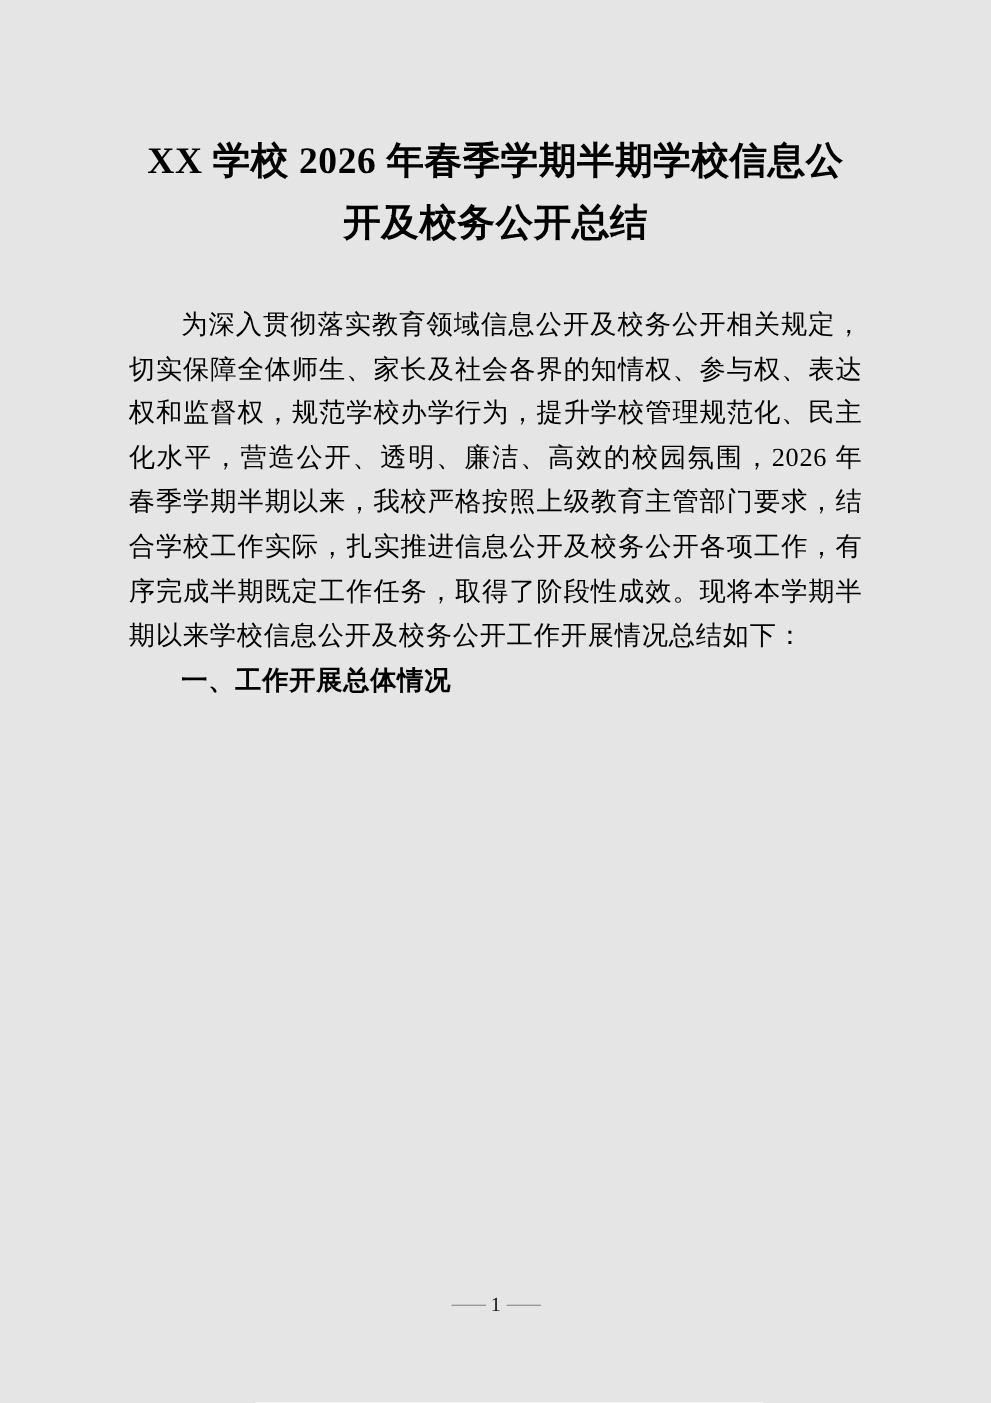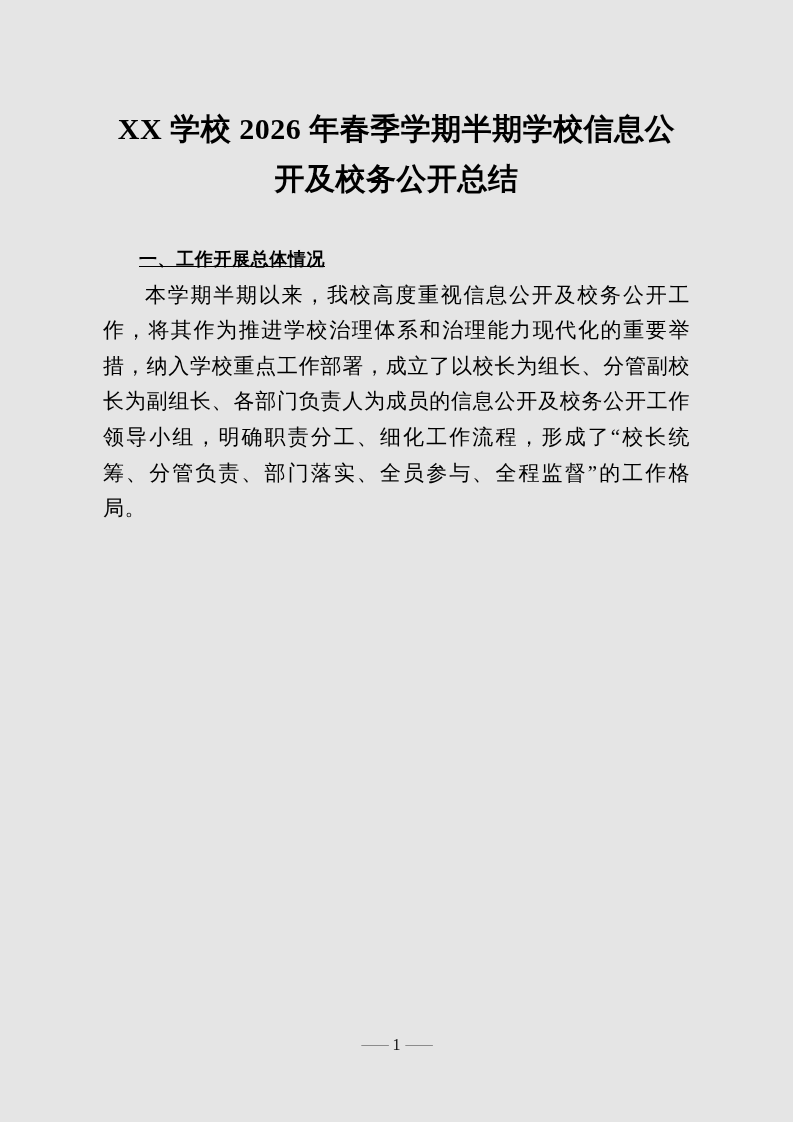--- a/index.html
+++ b/index.html
@@ -39,26 +39,25 @@
     font-size: 21px;
     line-height: 35.6px;
     letter-spacing: 0.6px;
     text-align: justify;
     text-justify: inter-character;
     text-indent: 2em;
     font-weight: 400;
   }
   .section-heading {
     margin: 0;
-    font-size: 18px;
+    font-size: 21px;
     line-height: 35.6px;
     letter-spacing: 0.6px;
     font-weight: 700;
     text-indent: 2em;
-    text-decoration: underline;
   }
   .footer {
     position: absolute;
     left: 0;
     top: 1033px;
     width: 793px;
     text-align: center;
     line-height: 22px;
     font-size: 16px;
   }
@@ -79,24 +78,24 @@
 </head>
 <body>
 
 <div class="page">
   <div class="content">
 
     <h1 class="doc-title">XX 学校 2026 年春季学期半期学校信息公开及校务公开总结</h1>
 
     <div class="body-text">
 
+      <p class="para">为深入贯彻落实教育领域信息公开及校务公开相关规定，切实保障全体师生、家长及社会各界的知情权、参与权、表达权和监督权，规范学校办学行为，提升学校管理规范化、民主化水平，营造公开、透明、廉洁、高效的校园氛围，2026 年春季学期半期以来，我校严格按照上级教育主管部门要求，结合学校工作实际，扎实推进信息公开及校务公开各项工作，有序完成半期既定工作任务，取得了阶段性成效。现将本学期半期以来学校信息公开及校务公开工作开展情况总结如下：</p>
 
       <h2 class="section-heading">一、工作开展总体情况</h2>
 
-      <p class="para">本学期半期以来，我校高度重视信息公开及校务公开工作，将其作为推进学校治理体系和治理能力现代化的重要举措，纳入学校重点工作部署，成立了以校长为组长、分管副校长为副组长、各部门负责人为成员的信息公开及校务公开工作领导小组，明确职责分工、细化工作流程，形成了“校长统筹、分管负责、部门落实、全员参与、全程监督”的工作格局。</p>
 
 
     </div>
   </div>
 
   <div class="footer">
     <span class="dash dash-left">—</span><span class="page-num">1</span><span class="dash dash-right">—</span>
   </div>
 </div>
 

